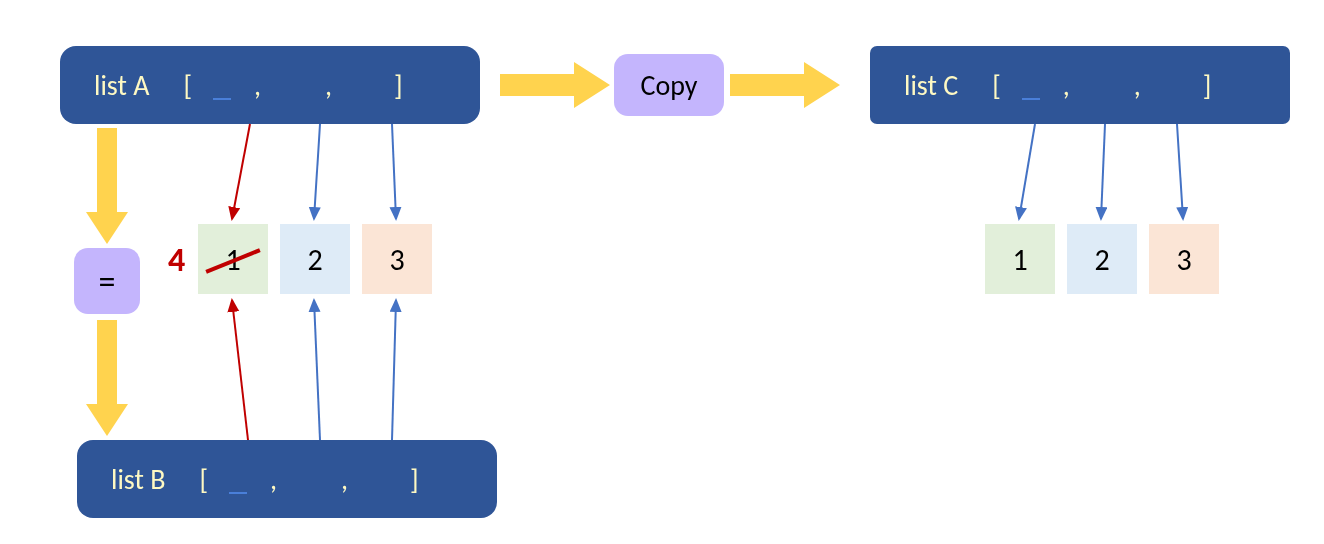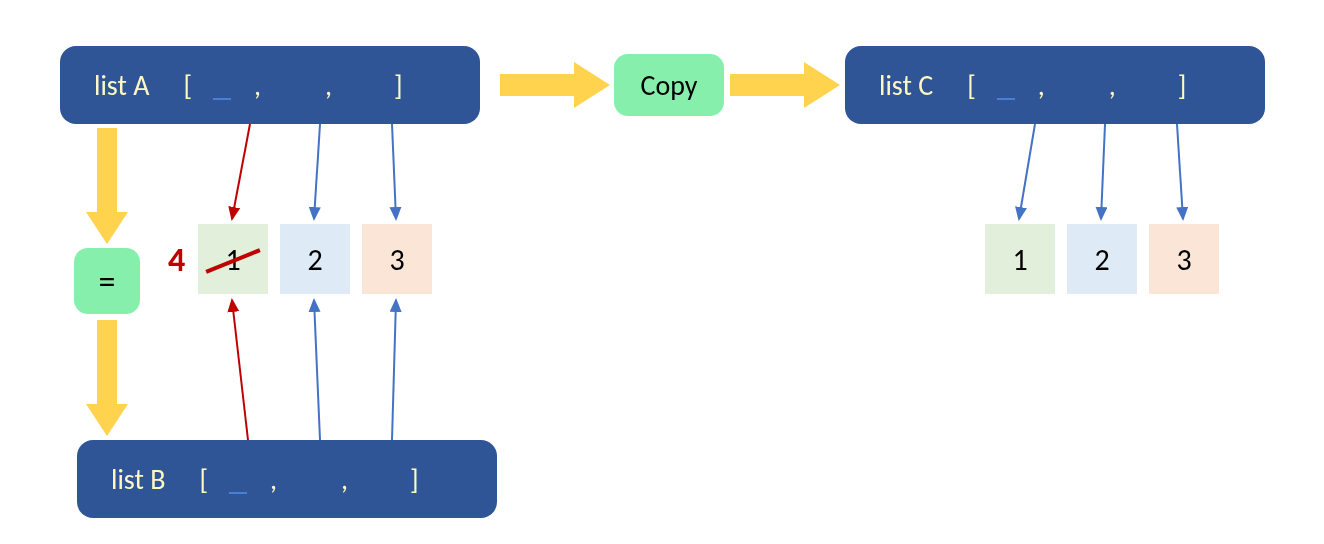--- a/index.html
+++ b/index.html
@@ -22,21 +22,21 @@
   .c-blue{background:#deebf7;}
   .c-peach{background:#fbe5d6;}
   .struck{position:relative;}
   .struck::after{
     content:"";position:absolute;left:6px;right:6px;top:50%;border-top:4px solid #c00000;transform:rotate(-22deg);
   }
   .new-four{
     position:absolute;color:#c00000;font-weight:bold;font-size:34px;
   }
   .op-box{
-    position:absolute;background:#86efac;border-radius:14px;display:flex;align-items:center;justify-content:center;
+    position:absolute;background:#c4b5fd;border-radius:14px;display:flex;align-items:center;justify-content:center;
     font-size:28px;color:#000;
   }
   .op-equals{width:66px;height:66px;font-size:34px;}
   .op-copy{width:110px;height:62px;}
   svg.arrow{position:absolute;overflow:visible;}
   .yellow-arrow{fill:#ffd34e;}
 </style>
 </head>
 <body>
 
@@ -44,21 +44,21 @@
   <span class="list-label">list A</span>
   <span class="bracket">[</span>
   <span class="slot first">&nbsp;</span>
   <span class="comma">,</span>
   <span class="slot">&nbsp;</span>
   <span class="comma">,</span>
   <span class="slot">&nbsp;</span>
   <span class="bracket">]</span>
 </div>
 
-<div class="list-box" style="left:845px;top:46px;">
+<div class="list-box" style="left:870px;top:46px;border-radius:7px;">
   <span class="list-label">list C</span>
   <span class="bracket">[</span>
   <span class="slot first">&nbsp;</span>
   <span class="comma">,</span>
   <span class="slot">&nbsp;</span>
   <span class="comma">,</span>
   <span class="slot">&nbsp;</span>
   <span class="bracket">]</span>
 </div>
 

